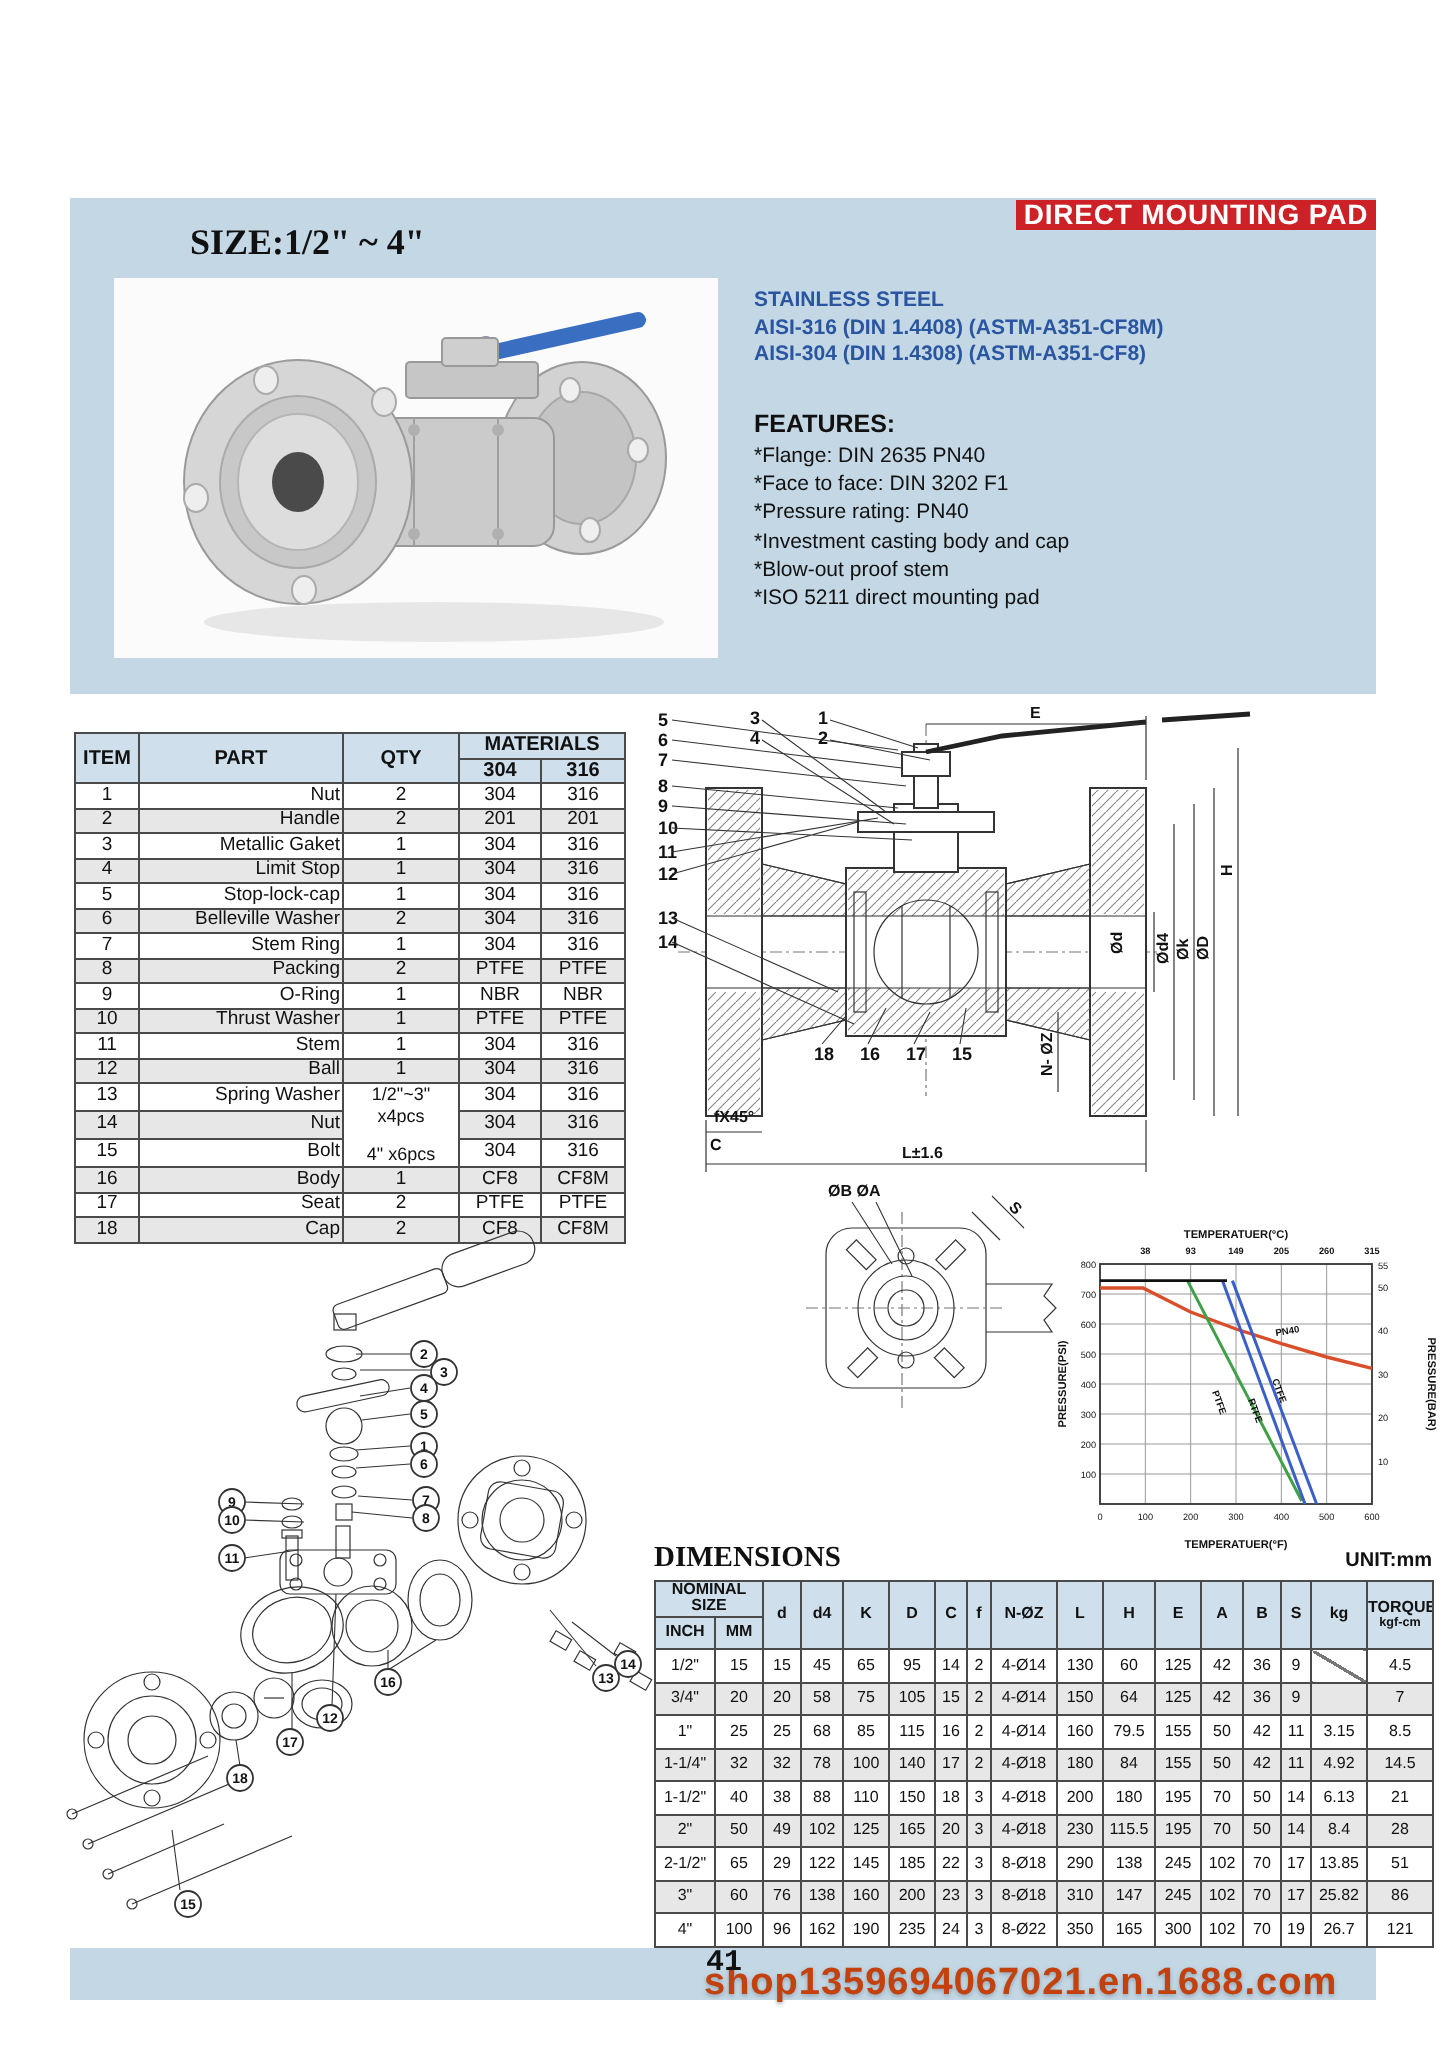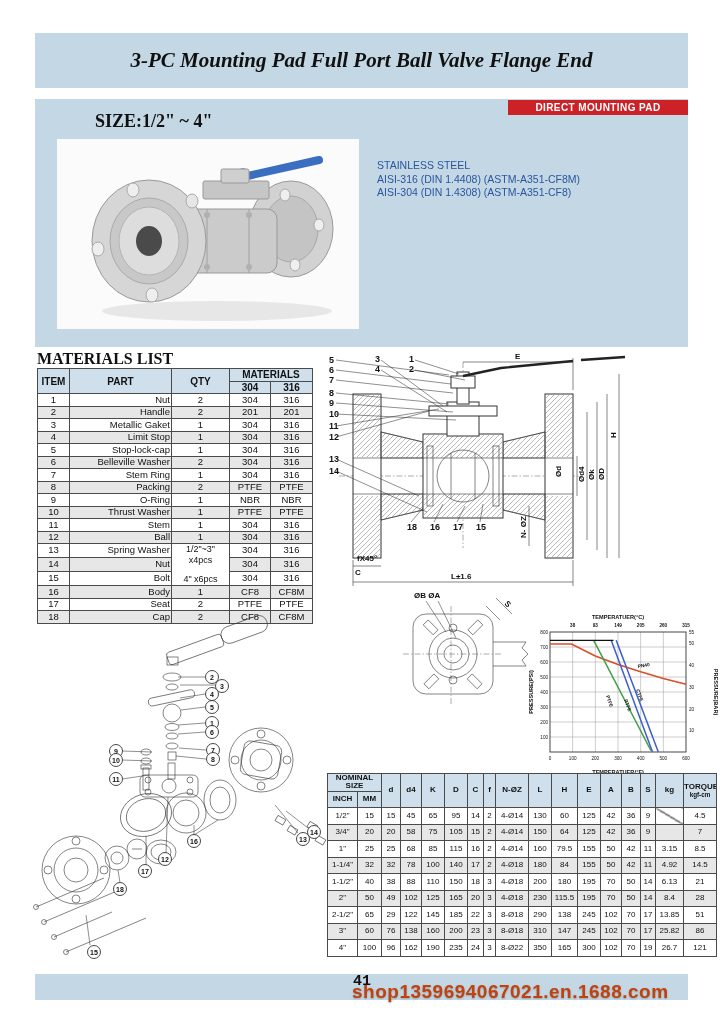--- a/index.html
+++ b/index.html
@@ -4,34 +4,34 @@
 <style>
   html,body{margin:0;padding:0;background:#888;}
   .page{position:relative;width:724px;height:1024px;background:#ffffff;overflow:hidden;
         font-family:"Liberation Sans",sans-serif;color:#111;margin:0 auto;}
   .band{position:absolute;background:#c3d7e4;}
   .title-band{left:35px;top:33px;width:653px;height:55px;}
   .title-band h1{margin:0;font-family:"Liberation Serif",serif;font-style:italic;font-weight:bold;
         font-size:21px;text-align:center;line-height:55px;color:#101010;}
   .content-band{left:35px;top:99px;width:653px;height:248px;}
   .badge{position:absolute;right:0;top:1px;width:180px;height:15px;background:#cc2127;color:#fff;
-        font-size:10px;font-weight:bold;text-align:center;line-height:15px;letter-spacing:.4px;}
+        font-size:14px;font-weight:bold;text-align:center;line-height:15px;letter-spacing:.4px;}
   .size-label{position:absolute;left:60px;top:12px;font-family:"Liberation Serif",serif;
         font-size:18px;font-weight:bold;}
   .photo-box{position:absolute;left:22px;top:40px;width:302px;height:190px;background:#fbfbfc;}
-  .steel-info{position:absolute;left:342px;top:60px;color:#2a55a0;font-weight:normal;
+  .steel-info{position:absolute;left:342px;top:45px;color:#2a55a0;font-weight:bold;
         font-size:10.5px;line-height:13.5px;}
   .features{position:absolute;left:342px;top:106px;}
   .features .f-head{font-size:12.5px;font-weight:bold;margin-bottom:2px;}
   .features .f-item{font-size:10.5px;line-height:14.2px;}
 
   .materials{position:absolute;left:37px;top:350px;width:275px;}
   .sec-title{font-family:"Liberation Serif",serif;font-weight:bold;font-size:16px;}
   table{border-collapse:collapse;}
-  .materials-table{width:275px;margin-top:0;font-size:9.5px;table-layout:fixed;}
+  .materials-table{width:275px;margin-top:16px;font-size:9.5px;table-layout:fixed;}
   .materials-table th,.materials-table td{border:1px solid #4a4a4a;text-align:center;
         padding:0 1px;height:11.5px;line-height:1.1;overflow:hidden;}
   .materials-table th{background:#cfe0ec;font-size:10px;}
   .materials-table td.c-part{text-align:right;padding-left:4px;}
   tr.alt td{background:#e7e7e7;}
   td.qty-merged{background:#fff !important;font-size:9px;}
   td.qty-merged div{line-height:11px;}
   td.qty-merged div.gap{margin-top:8px;}
 
   .cross-section{position:absolute;left:323px;top:346px;width:392px;height:244px;}
@@ -67,23 +67,20 @@
   .tick{font-size:4.6px;}
   .tickb{font-size:4.6px;font-weight:bold;}
   .axlbl{font-size:5.6px;font-weight:bold;}
   .serlbl{font-size:4.8px;font-weight:bold;}
 </style>
 </head>
 <body>
 
 <div class="page">
 
-  <div class="band title-band">
-    <h1>3-PC Mounting Pad Full Port Ball Valve Flange End</h1>
-  </div>
 
   <div class="band content-band">
     <div class="badge">DIRECT MOUNTING PAD</div>
     <div class="size-label">SIZE:1/2" ~ 4"</div>
 
     <div class="photo-box">
       <svg viewBox="0 0 302 190">
         <ellipse cx="160" cy="172" rx="115" ry="10" fill="rgba(0,0,0,0.08)"></ellipse>
 
         <path d="M168,42 L262,21" stroke="#3a6ec0" stroke-width="8" stroke-linecap="round" fill="none"></path>
@@ -116,24 +113,32 @@
         <ellipse cx="135" cy="62" rx="6" ry="7" fill="#e6e6e6" stroke="#aaa"></ellipse>
       </svg>
     </div>
 
     <div class="steel-info">
       <div>STAINLESS STEEL</div>
       <div>AISI-316 (DIN 1.4408) (ASTM-A351-CF8M)</div>
       <div>AISI-304 (DIN 1.4308) (ASTM-A351-CF8)</div>
     </div>
 
+    <div class="features">
+      <div class="f-head">FEATURES:</div>
+      <div class="f-item">*Flange: DIN 2635 PN40</div>
+      <div class="f-item">*Face to face: DIN 3202 F1</div>
+      <div class="f-item">*Pressure rating: PN40</div>
+      <div class="f-item">*Investment casting body and cap</div>
+      <div class="f-item">*Blow-out proof stem</div>
+      <div class="f-item">*ISO 5211 direct mounting pad</div>
+    </div>
   </div>
 
   <div class="materials">
-    <div class="sec-title">MATERIALS LIST</div>
     <table class="materials-table">
       <colgroup>
           <col style="width:32px">
           <col style="width:102px">
           <col style="width:58px">
           <col style="width:41px">
           <col style="width:42px">
         </colgroup>
       <thead>
         <tr>
@@ -578,20 +583,24 @@
           <text x="166" y="228.6" text-anchor="middle" style="font-size:7px;font-weight:bold">16</text>
           <circle cx="117" cy="256" r="6.5" fill="#fff" stroke="#333" stroke-width="0.9"></circle>
           <text x="117" y="258.6" text-anchor="middle" style="font-size:7px;font-weight:bold">17</text>
           <circle cx="92" cy="274" r="6.5" fill="#fff" stroke="#333" stroke-width="0.9"></circle>
           <text x="92" y="276.6" text-anchor="middle" style="font-size:7px;font-weight:bold">18</text>
         </g>
     </svg>
   </div>
 
   <div class="dims">
+    <div class="dims-head">
+      <span class="sec-title">DIMENSIONS</span>
+      <span class="unit">UNIT:mm</span>
+    </div>
     <table class="dims-table">
       <colgroup>
         <col style="width:30px">
           <col style="width:24px">
           <col style="width:19px">
           <col style="width:21px">
         <col style="width:23px">
           <col style="width:23px">
           <col style="width:16px">
           <col style="width:12px">

